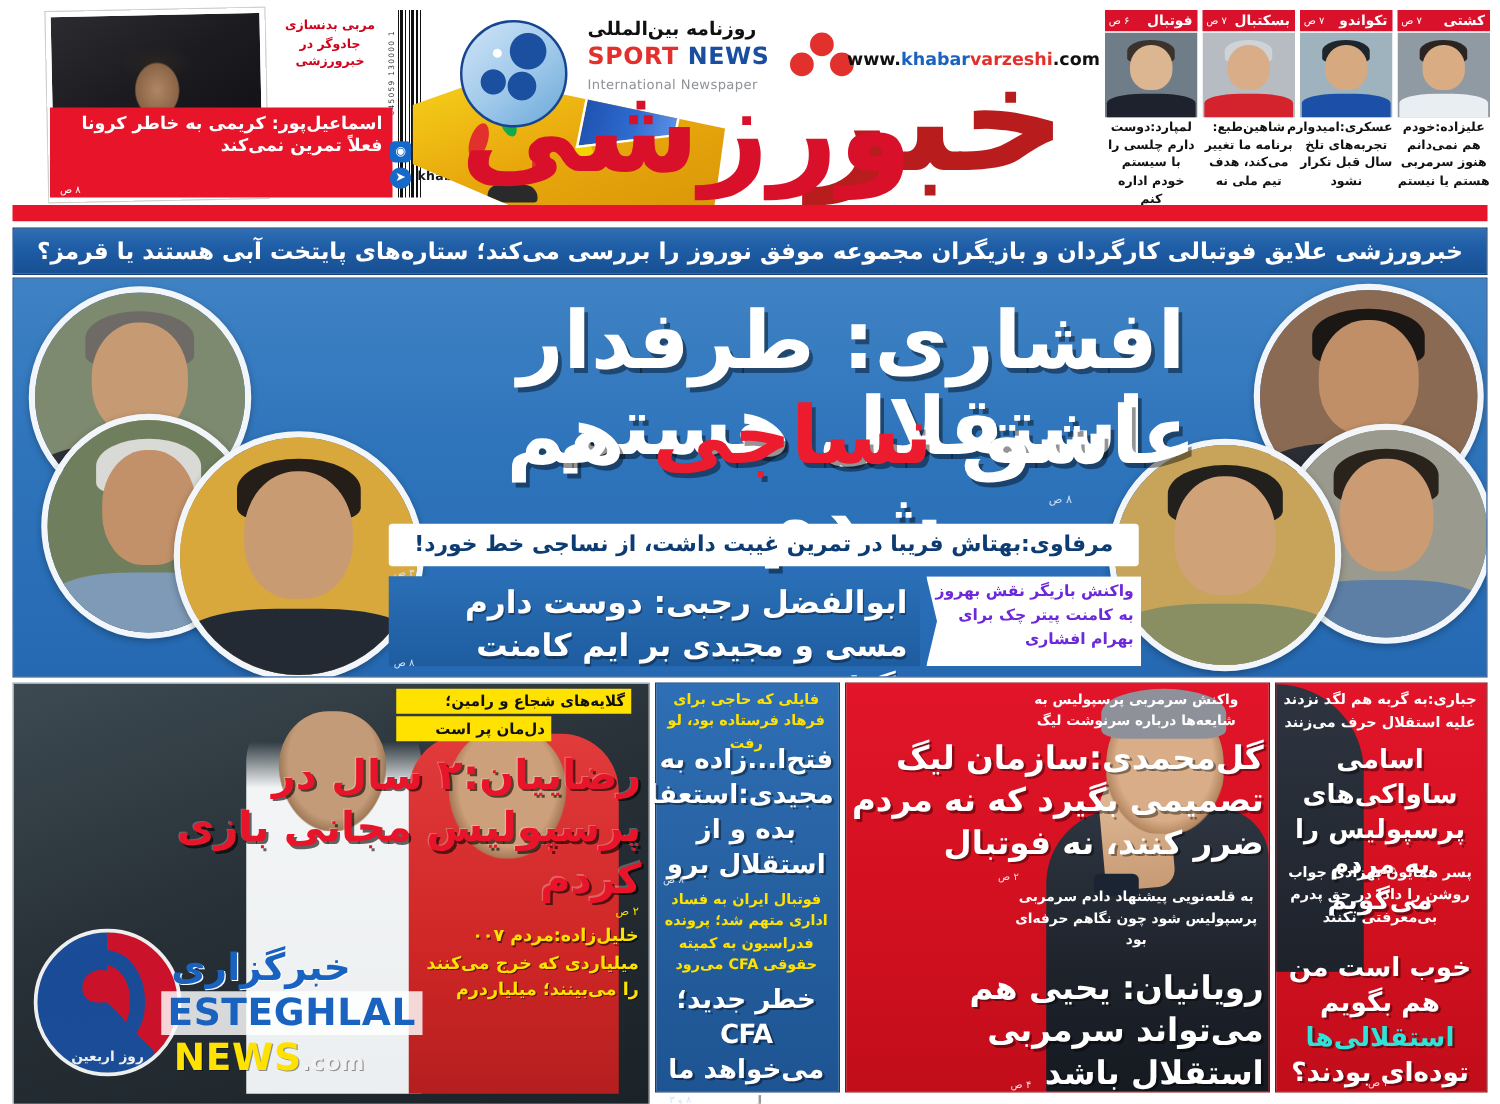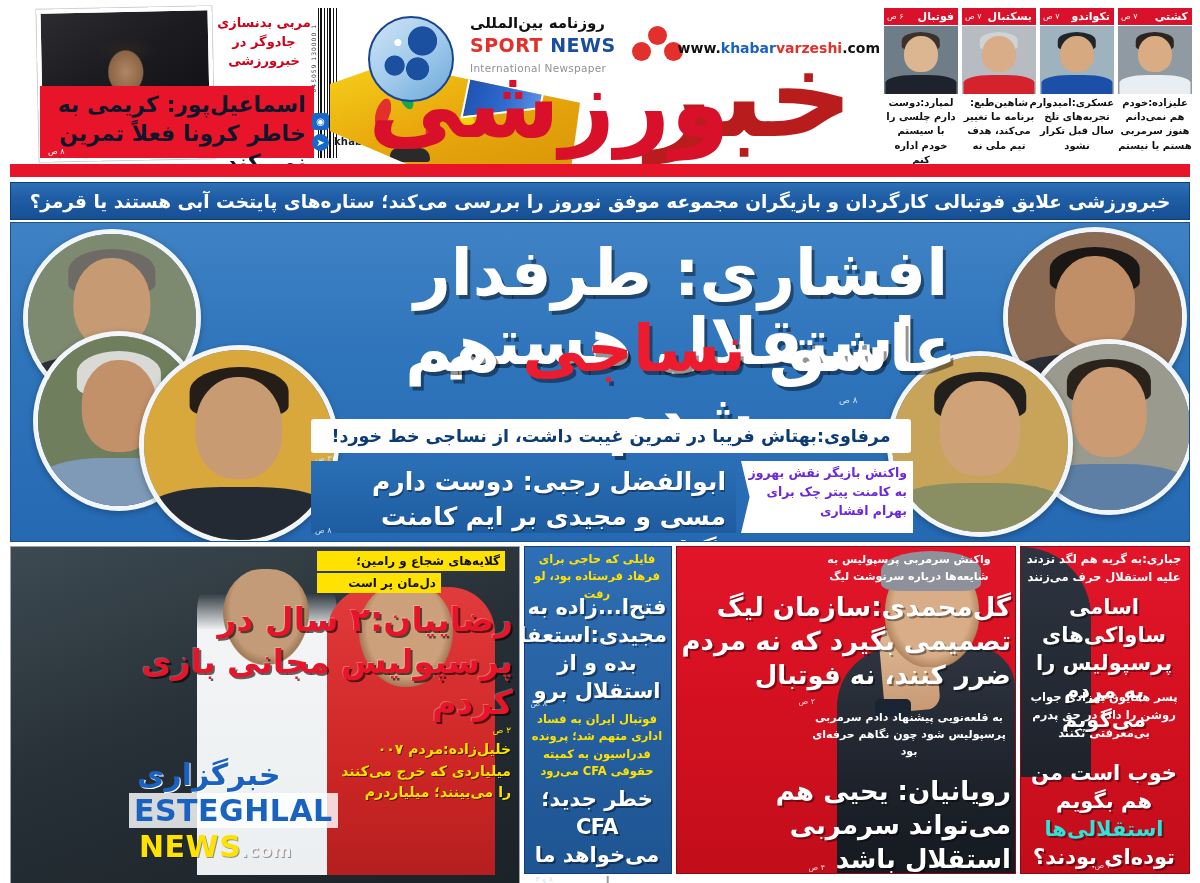--- a/index.html
+++ b/index.html
@@ -45,30 +45,30 @@
   }
   .tl-photo .figure {
     position:absolute; left:26px; top:24px; width:118px; height:130px;
     background:
       radial-gradient(ellipse 26px 32px at 58px 36px, #b08765 0%, #8a6446 65%, rgba(0,0,0,0) 70%),
       radial-gradient(ellipse 44px 18px at 58px 14px, #2a2520 0%, rgba(0,0,0,0) 72%),
       linear-gradient(180deg, rgba(0,0,0,0) 52%, #23242a 56%, #16171c 100%);
   }
   .tl-kicker {
     left: 214px; top: 14px; width: 100px;
-    font-size: 13px; font-weight: bold; color:#d0021b; line-height:1.45;
+    font-size: 10px; font-weight: bold; color:#d0021b; line-height:1.45;
     text-align: center;
   }
   .tl-redbox {
     left: 40px; top: 86px; width: 274px; height: 72px;
     background: #e8152a;
   }
   .tl-redbox .ttl {
     position:absolute; right: 8px; top: 4px; width: 262px;
-    font-size: 22px; font-weight: bold; color:#0f172a; line-height: 1.32;
+    font-size: 14px; font-weight: bold; color:#ffffff; line-height: 1.32;
     text-align: right;
   }
   .tl-redbox .pg { position:absolute; left:8px; bottom:2px; font-size:8px; color:#fff; }
 
   
   .soc { width:17px; height:17px; border-radius:4px; }
   .soc.ig { left: 312px; top: 113px; background:#1669c8; }
   .soc.tg { left: 312px; top: 134px; background:#1669c8; border-radius:50%; }
   .soc .gl { position:absolute; inset:0; color:#fff; font-size:10px; line-height:17px; text-align:center; }
   .soc-txt { font-size:10px; color:#1a1a1a; font-weight:bold; letter-spacing:.2px; }
@@ -611,20 +611,25 @@
 
       <div class="yellowkick">
         <span>گلایه‌های شجاع و رامین؛</span>
         <span>دل‌مان پر است</span>
       </div>
 
       <div class="bigred rtl">رضاییان:۲ سال در پرسپولیس مجانی بازی کردم</div>
       <div class="abs" style="right:8px; top:178px; font-size:9px; color:#ffe200;">۲ ص</div>
       <div class="yellowsub rtl">خلیل‌زاده:مردم ۷۰۰ میلیاردی که خرج می‌کنند را می‌بینند؛ میلیاردرم</div>
 
+      <div class="wm-badge">
+        <div class="d1"></div>
+          <div class="d2"></div>
+        <div class="lbl rtl">روز اربعین</div>
+      </div>
       <div class="wm-fa rtl">خبرگزاری</div>
       <div class="wm-en1">ESTEGHLAL</div>
       <div class="wm-en2"><span>NEWS</span><span class="com">.com</span></div>
     </div>
 
     <div class="abs colB">
       <div class="kick rtl" style="top:4px;">فایلی که حاجی برای فرهاد فرستاده بود، لو رفت</div>
       <div class="big rtl" style="top:46px;">فتح‌ا...زاده به مجیدی:استعفا بده و از استقلال برو</div>
       <div class="pg" style="right:124px; top:152px;">۸ ص</div>
       <div class="kick rtl" style="top:164px;">فوتبال ایران به فساد اداری متهم شد؛ پرونده فدراسیون به کمیته حقوقی AFC می‌رود</div>

